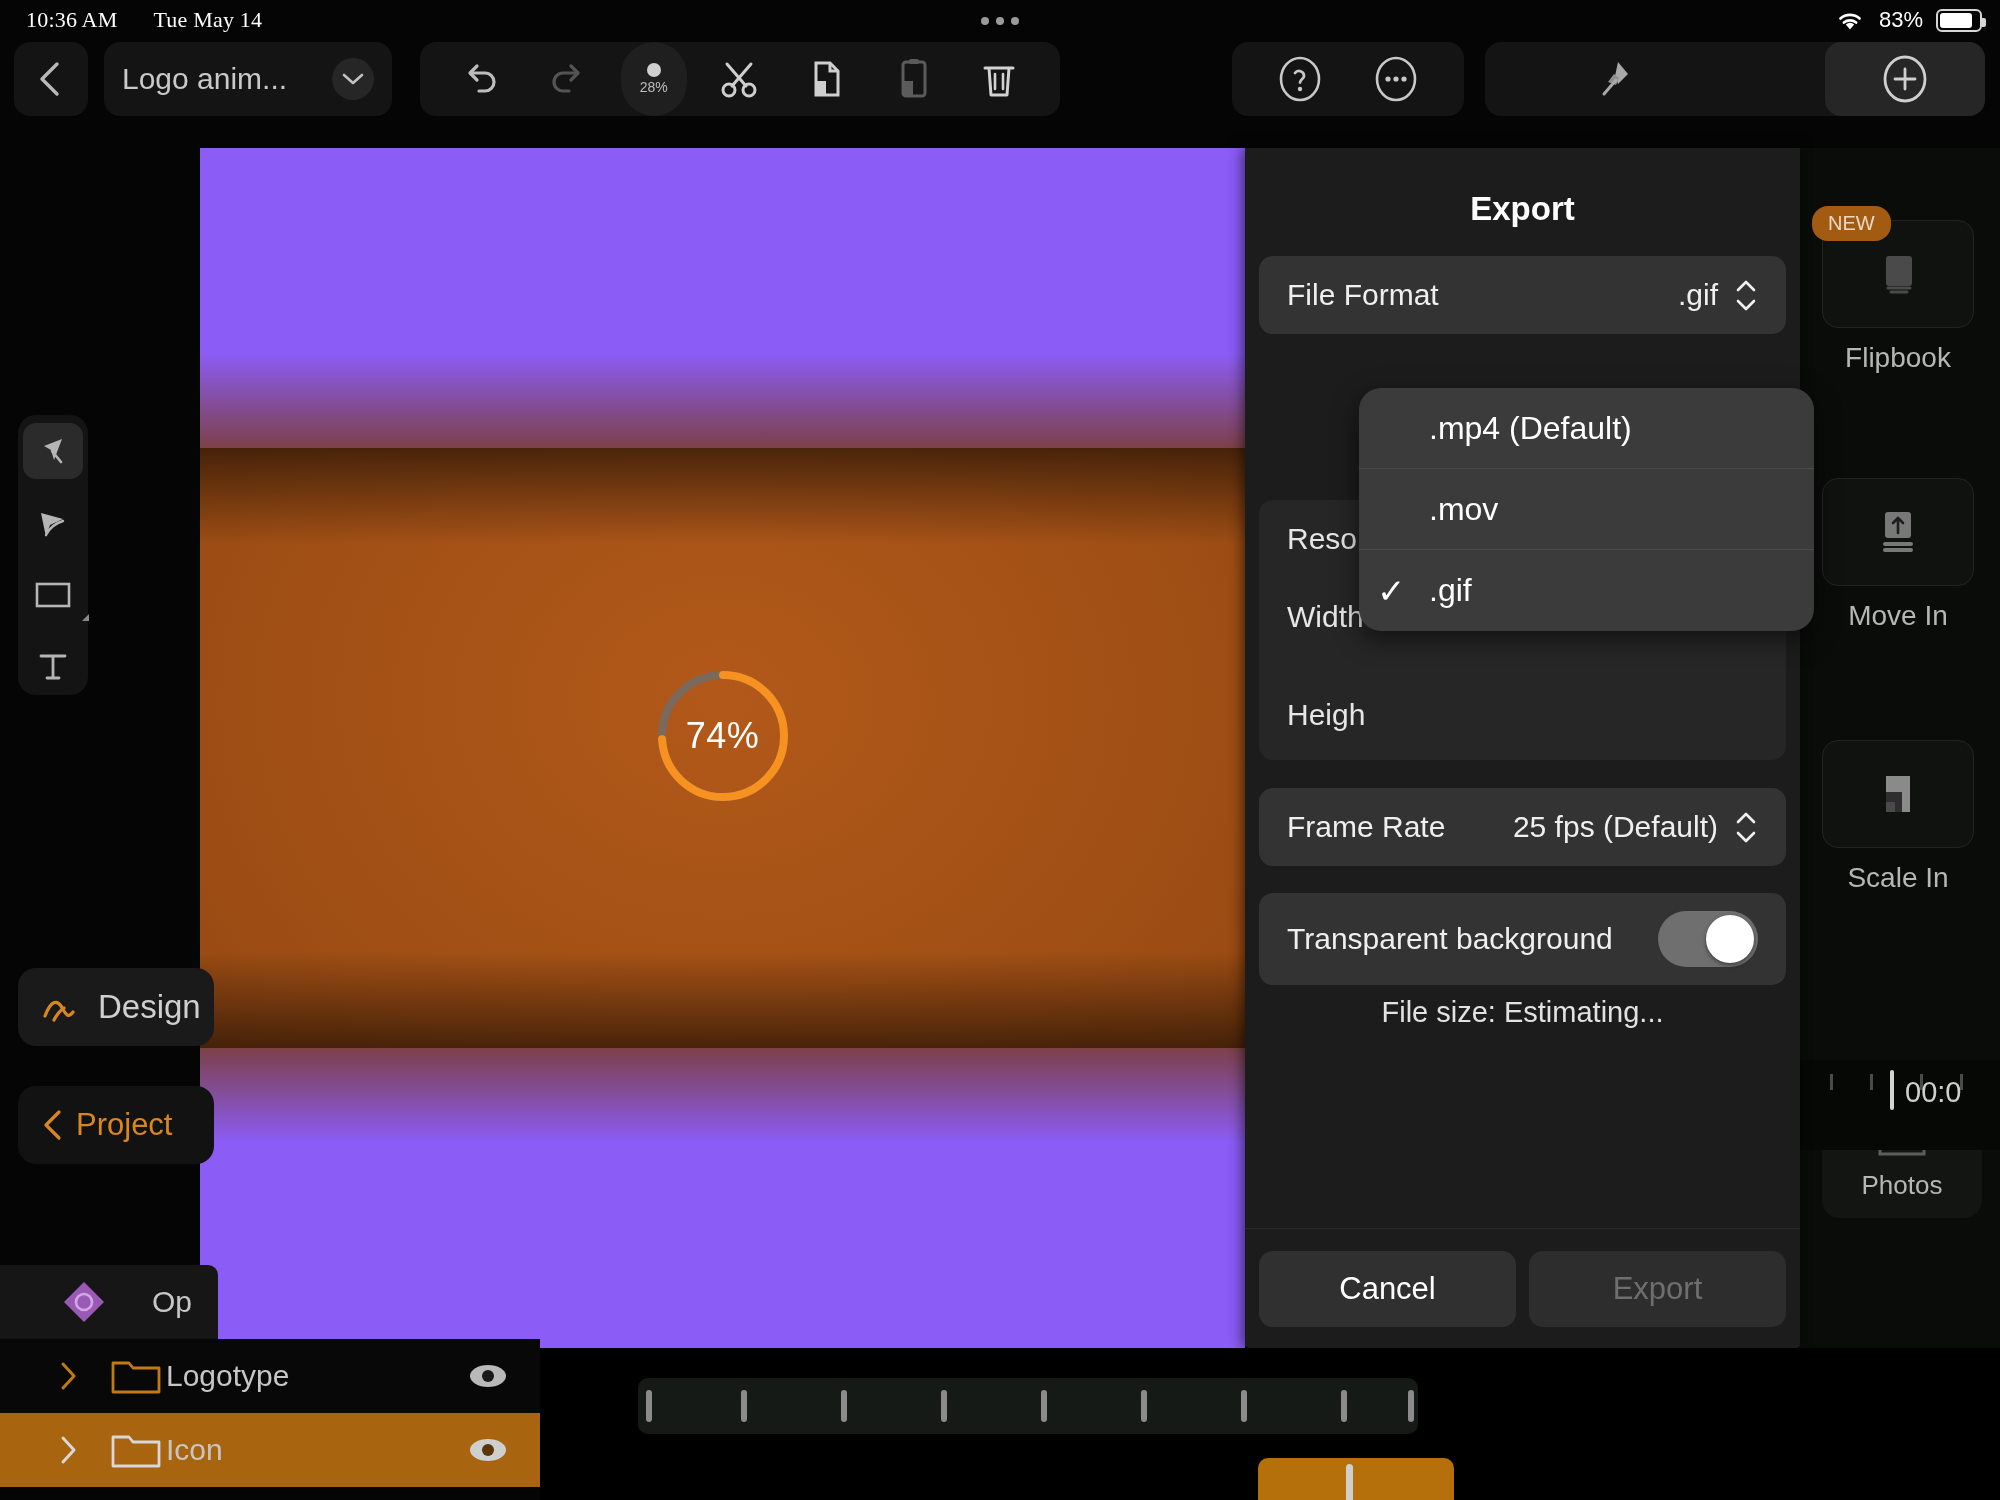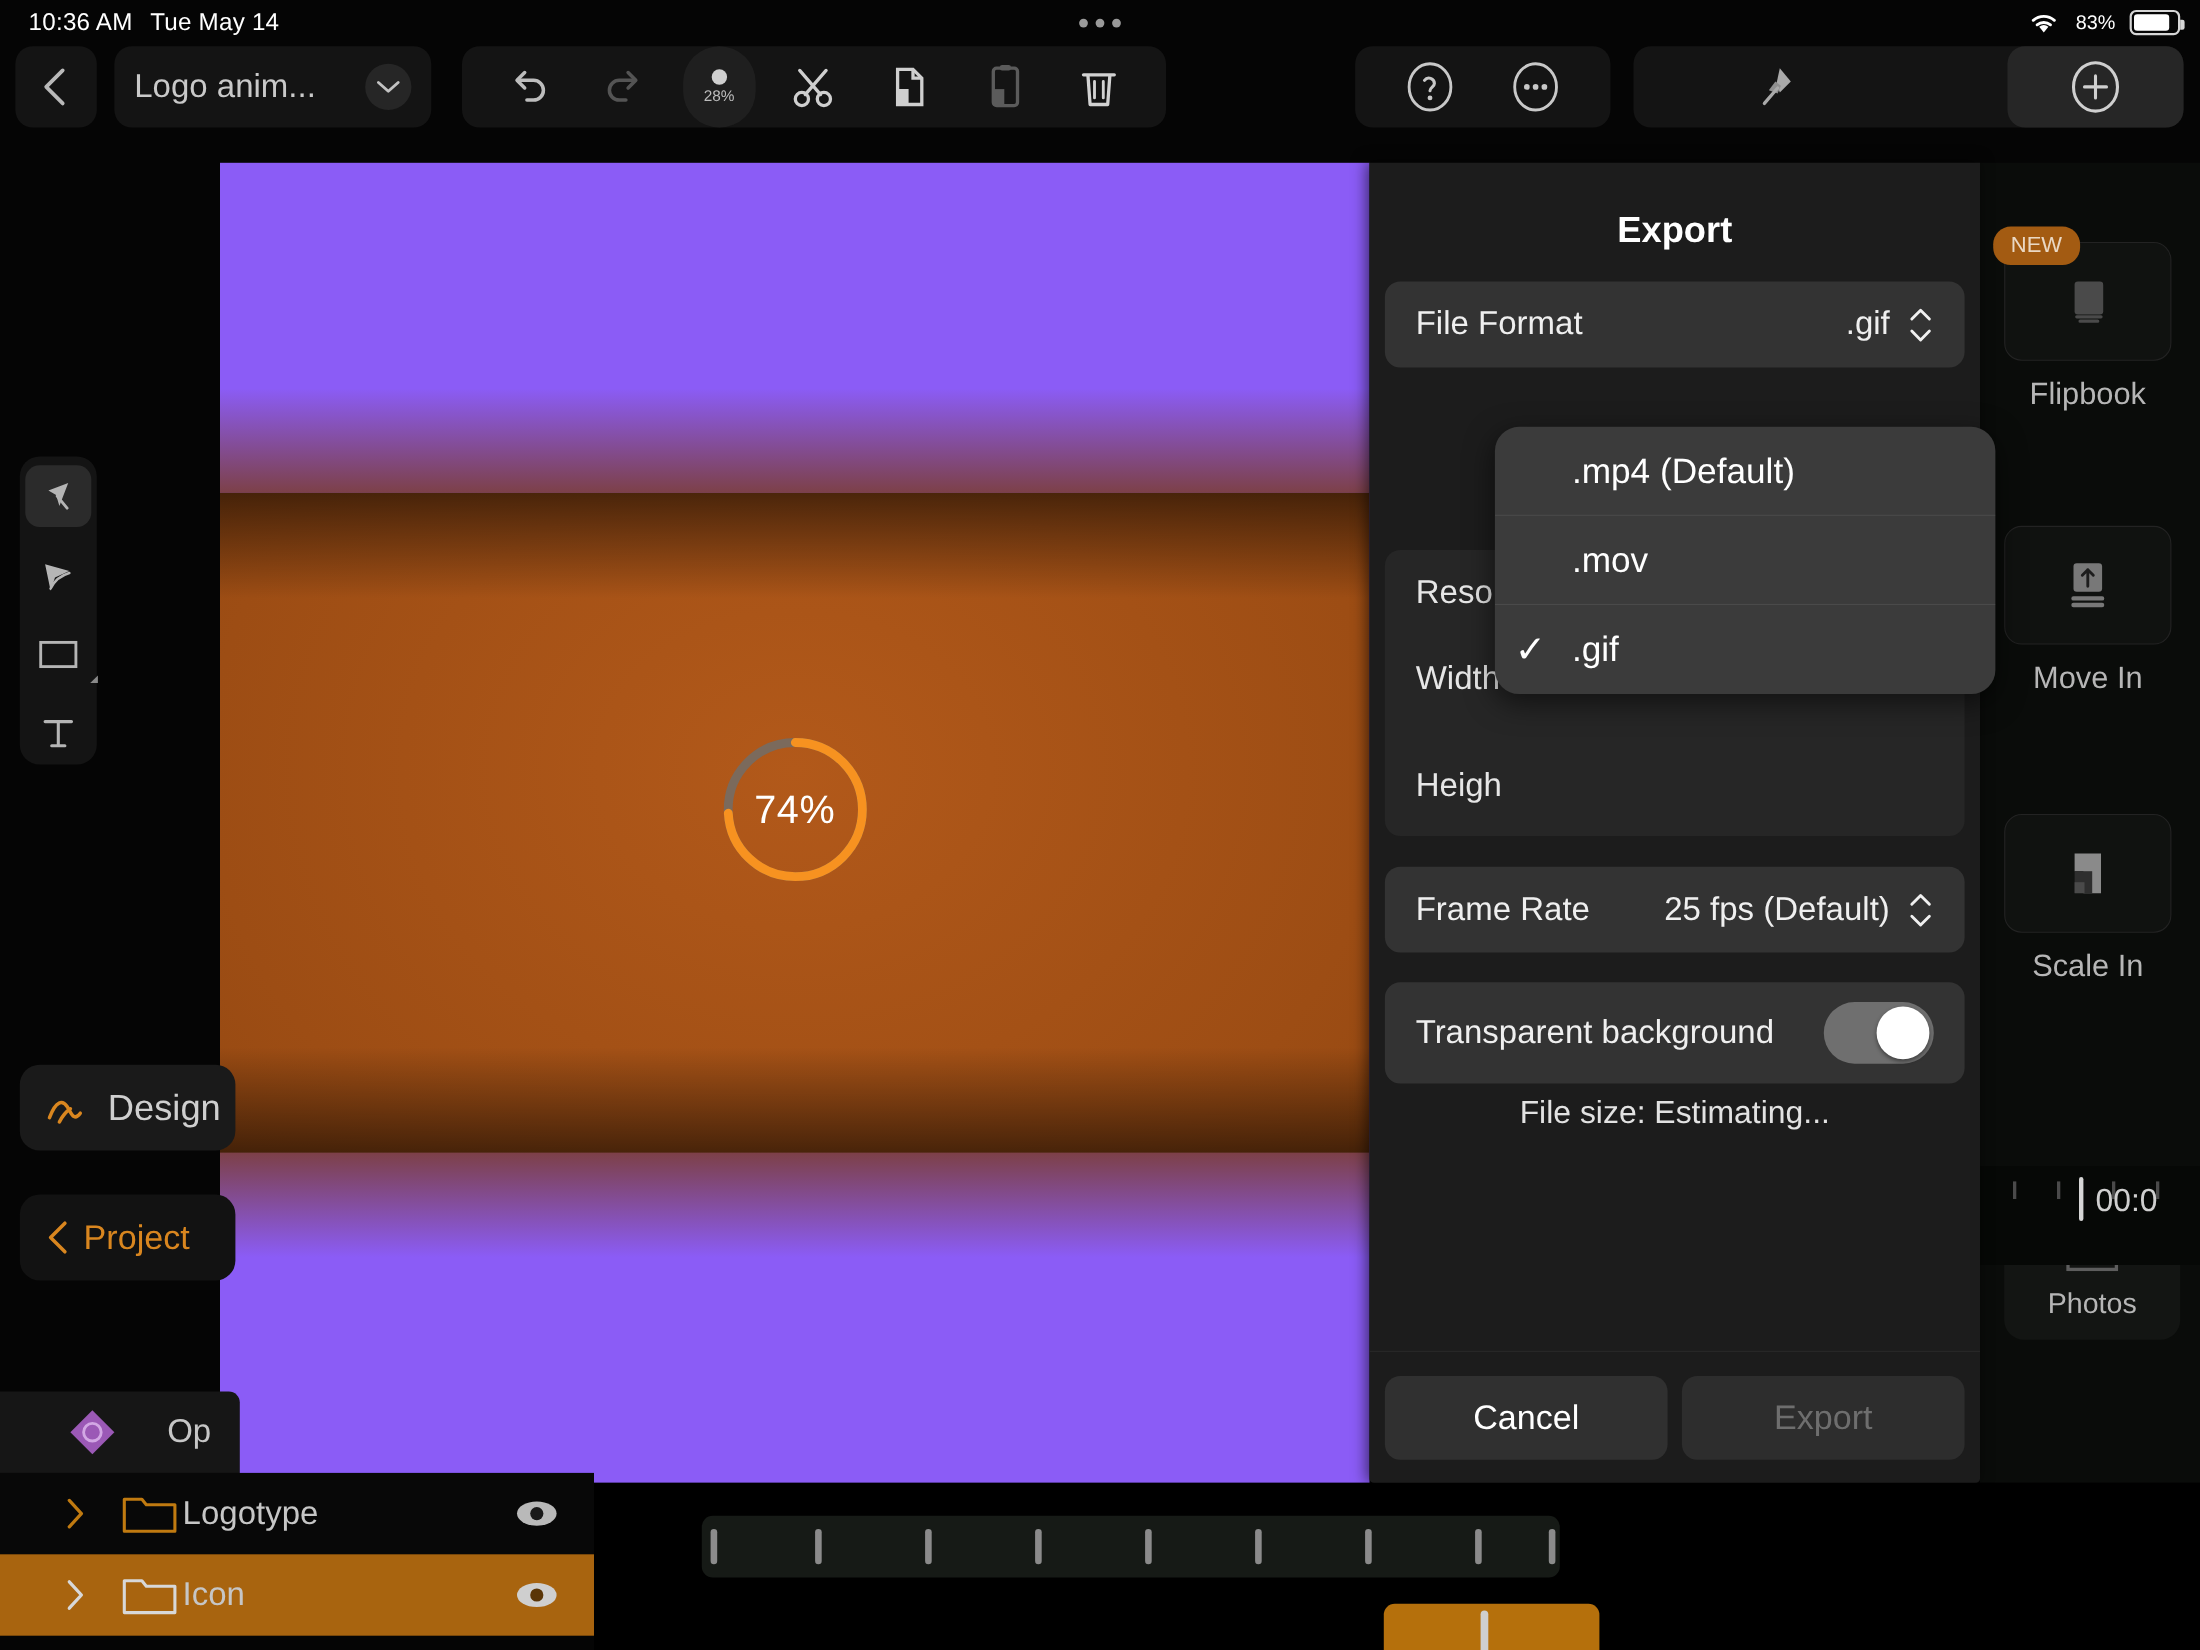--- a/index.html
+++ b/index.html
@@ -10,21 +10,21 @@
     overflow: hidden;
   }
   #app { position: relative; width: 2000px; height: 1500px; background: #050505; }
 
   
   .statusbar {
     position: absolute; top: 0; left: 0; width: 2000px; height: 40px;
     display: flex; align-items: center; color: #fff;
     font-size: 22px; z-index: 60;
   }
-  .status-left { position: absolute; left: 26px; display: flex; align-items: center; gap: 16px; letter-spacing: .2px; }
+  .status-left { position: absolute; left: 26px; display: flex; align-items: center; gap: 36px; letter-spacing: .2px; font-family: Liberation Serif, serif; }
   .status-dots { position: absolute; left: 50%; transform: translateX(-50%); display: flex; gap: 7px; top: 17px;}
   .status-dots i { width: 8px; height: 8px; background: #9a9a9a; border-radius: 50%; display: block; }
   .status-right { position: absolute; right: 18px; display: flex; align-items: center; gap: 13px; }
   .batt { width: 46px; height: 23px; border: 2px solid #d6d6d6; border-radius: 6px; position: relative; padding: 2px; }
   .batt::after { content:""; position: absolute; right: -6px; top: 7px; width: 4px; height: 9px; background: #d6d6d6; border-radius: 0 2px 2px 0; }
   .batt i { display: block; height: 100%; width: 83%; background: #fff; border-radius: 3px; }
 
   
   .topbar { position: absolute; top: 42px; left: 0; width: 2000px; height: 82px; z-index: 55; }
   .tb-group { position: absolute; background: #141414; border-radius: 16px; height: 74px; display: flex; align-items: center; }
@@ -152,21 +152,21 @@
         <i></i>
       </div>
     <div class="status-right">
       <span>
         <svg width="32" height="24" viewBox="0 0 32 24">
             <path d="M16 21.5l-4.2-5.1a6.6 6.6 0 018.4 0z" fill="#fff"></path>
             <path d="M6.4 10.5a14.6 14.6 0 0119.2 0" stroke="#fff" stroke-width="2.6" fill="none" stroke-linecap="round"></path>
             <path d="M9.9 14.6a9.6 9.6 0 0112.2 0" stroke="#fff" stroke-width="2.6" fill="none" stroke-linecap="round"></path>
           </svg>
       </span>
-      <span style="color:#fff;font-size:18px;">83%</span>
+      <span style="color:#fff;font-size:22px;">83%</span>
       <span class="batt">
           <i></i>
         </span>
     </div>
   </div>
 
   <div class="topbar">
 
     <div class="tb-group back-btn">
       <span>

